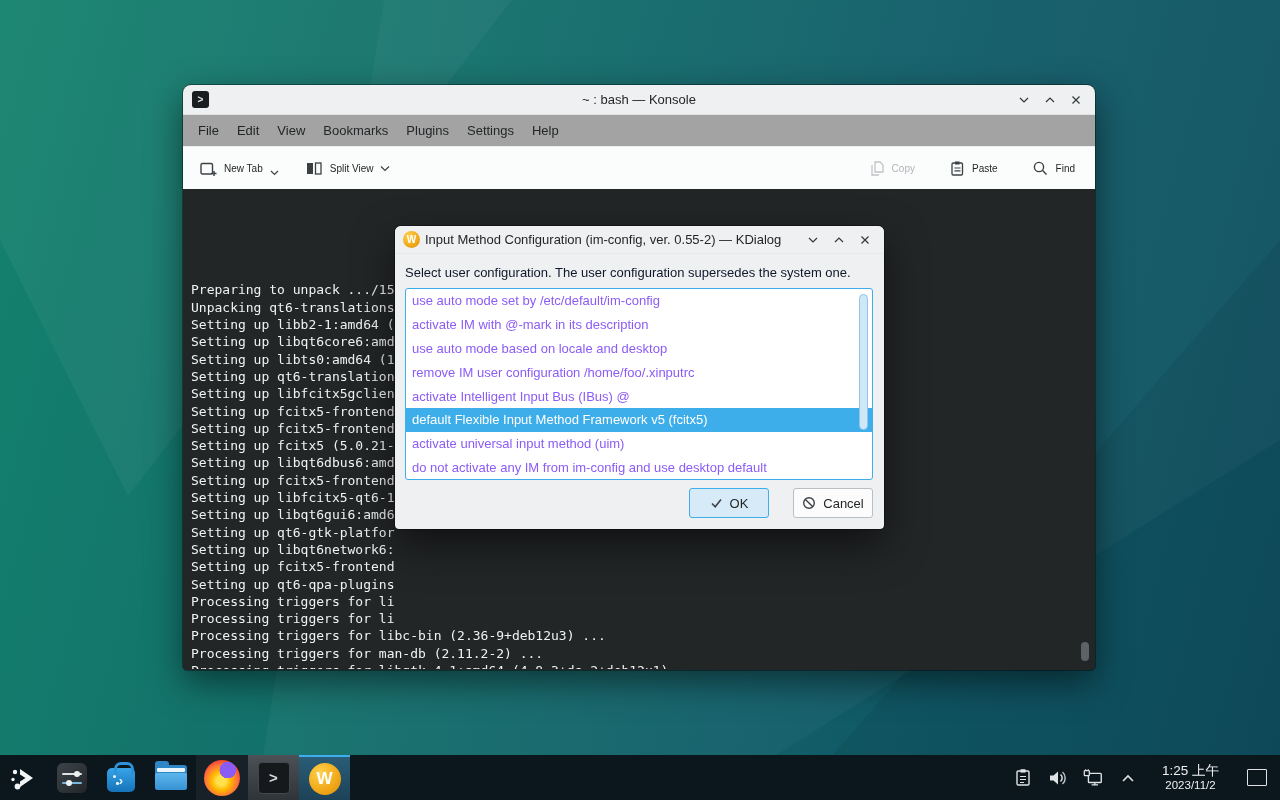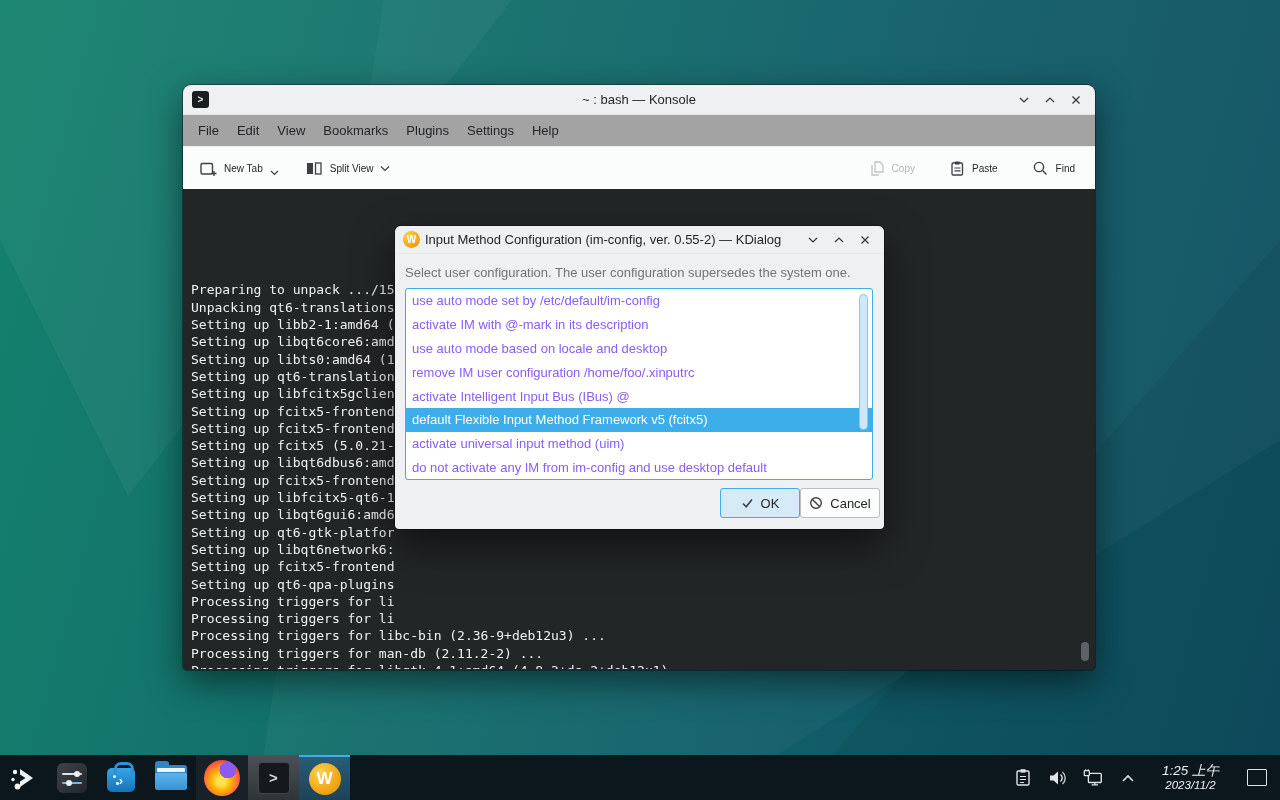--- a/index.html
+++ b/index.html
@@ -47,29 +47,29 @@
   #kdialog { position:absolute; left:395px; top:226px; width:489px; height:303px;
     background:#eff0f1; border-radius:6px 6px 4px 4px; box-shadow:0 16px 40px rgba(0,0,0,0.55);
     outline:1px solid rgba(0,0,0,0.3); }
   .d-titlebar { height:28px; display:flex; align-items:center; position:relative;
     border-bottom:1px solid #e6e8e9; border-radius:6px 6px 0 0; background:#eff0f1; }
   .w-icon { width:17px; height:17px; border-radius:50%; margin-left:8px;
     background: radial-gradient(circle at 35% 30%, #ffd04a, #f0a818 60%, #d88d0c);
     color:#fff; font-size:10px; font-weight:bold; display:flex; align-items:center; justify-content:center; }
   .d-title { position:absolute; left:30px; right:80px; font-size:13px; color:#232627;
     white-space:nowrap; }
-  .d-message { position:absolute; left:10px; top:39px; font-size:13px; color:#737373; }
+  .d-message { position:absolute; left:10px; top:39px; font-size:13px; color:#0f172a; }
   .d-list { position:absolute; left:10px; top:62px; width:468px; height:192px; background:#ffffff;
     border:1px solid #3daee9; border-radius:3px; overflow:hidden; }
   .d-row { height:23.8px; display:flex; align-items:center; padding-left:6px;
     font-size:13px; color:#8b5cf6; white-space:nowrap; }
   .d-row.selected { background:#3daee9; color:#ffffff; }
   .d-list-scrollbar { position:absolute; right:4px; top:5px; width:9px; height:136px;
     background:#cfe8f8; border:1px solid #8ec6ec; border-radius:5px; }
-  .d-buttons { position:absolute; right:4px; bottom:11px; display:flex; gap:0; }
+  .d-buttons { position:absolute; right:11px; bottom:11px; display:flex; gap:24px; }
   .d-btn { width:80px; height:30px; border-radius:3px; display:flex; align-items:center;
     justify-content:center; gap:7px; font-size:13px; color:#232627; }
   .d-btn.ok { background:#d6eaf7; border:1px solid #3daee9; }
   .d-btn.cancel { background:#fcfcfc; border:1px solid #b9bfc3; }
 
   
   #taskbar { position:absolute; left:0; bottom:0; width:1280px; height:45px; background:#0c161d;
     display:flex; align-items:center; }
   .tb-icon-slot { display:flex; align-items:center; justify-content:center; height:45px; }
   .launcher-slot { width:48px; }
@@ -105,21 +105,21 @@
       radial-gradient(circle at 48% 58%, #ffe14d 0 16%, #ffb700 34%, #ff7139 58%, #e83b36 78%, #c2185b 100%); }
   .task-konsole { width:51px; background:linear-gradient(180deg,#4b5156,#2f3438); }
   .konsole-task-icon { width:32px; height:32px; background:#15191c; border:1px solid #41474c;
     border-radius:4px; color:#d8dbdd; font-size:15px; font-weight:bold;
     display:flex; align-items:center; justify-content:center; }
   .task-w { width:51px; background:linear-gradient(180deg,#2a5d77,#1d4258); border-top:2px solid #3daee9; }
   .w-task-icon { width:32px; height:32px; border-radius:50%;
     background: radial-gradient(circle at 35% 30%, #ffd04a, #f0a818 60%, #d88d0c);
     color:#fff; font-size:17px; font-weight:bold; display:flex; align-items:center; justify-content:center; }
 
-  .tray { margin-left:auto; display:flex; align-items:center; gap:13px; padding-right:8px;font-style:italic; }
+  .tray { margin-left:auto; display:flex; align-items:center; gap:13px; padding-right:8px; }
   .tray-icon { width:22px; height:22px; display:flex; align-items:center; justify-content:center; }
   .clock { color:#eef1f3; text-align:center; margin:0 10px; line-height:1.15; }
   .clock .time { font-size:13.5px; }
   .clock .date { font-size:11.5px; }
   .show-desktop { width:30px; height:45px; display:flex; align-items:center; justify-content:center; }
   .sd-square { width:20px; height:17px; border:1.6px solid #dfe3e6; border-radius:1px; }
 </style>
 </head>
 <body>
 

